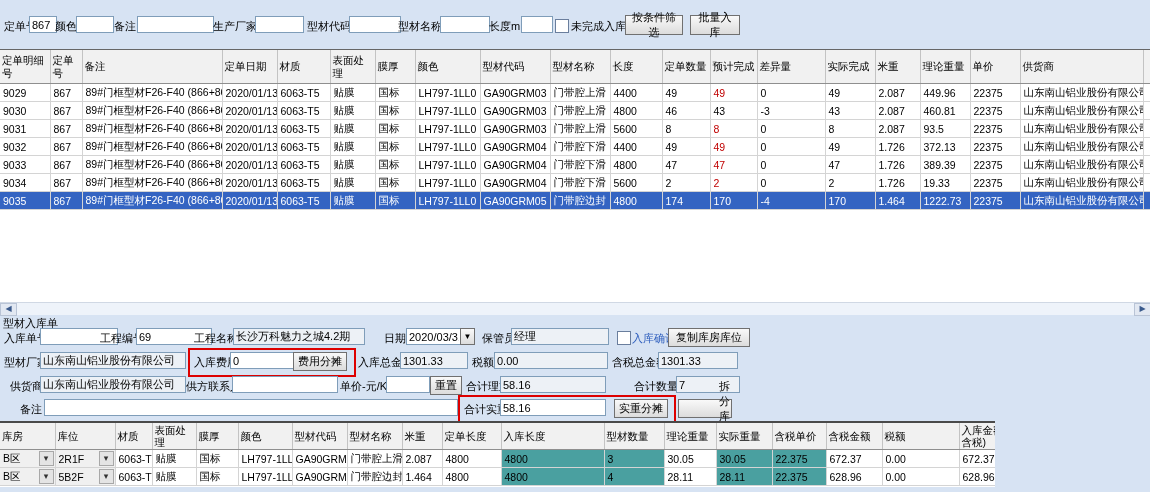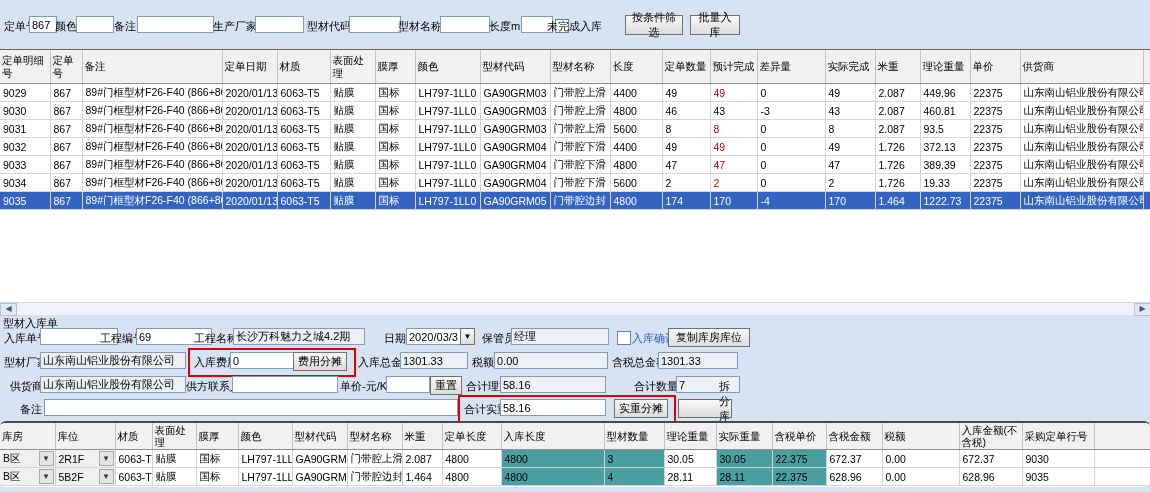--- a/index.html
+++ b/index.html
@@ -22,21 +22,21 @@
   tr.selected td{background:#3464c2;color:#fff;}
   td.red{color:#c00000;}
   td.teal{background:#4aa0a0;}
   td.combo-cell{background:#f0f0f0;padding-right:1px;}
   .combo{display:flex;justify-content:space-between;align-items:center;}
   .combo-arrow{font-size:9px;color:#333;background:#e4e4e4;border:1px solid #a8a8a8;width:13px;height:13px;line-height:12px;text-align:center;}
 
   .hscroll{position:absolute;left:0;top:302px;width:1150px;height:12px;background:#eef3fa;border-top:1px solid #d0d8e4;}
   .hs-btn{position:absolute;top:0;width:15px;height:11px;background:#e2e8f2;border:1px solid #b9c4d6;font-size:8px;line-height:10px;text-align:center;color:#3a5a8c;}
 
-  .stockwrap{position:absolute;left:0;top:421px;width:1150px;height:64px;border-top:2px solid #4a4a4a;overflow:hidden;background:#fff;border-radius:6px;}
+  .stockwrap{position:absolute;left:0;top:421px;width:995px;height:64px;border-top:2px solid #4a4a4a;overflow:hidden;background:#fff;}
 </style>
 </head>
 <body>
 
 <div class="stage">
 
 
   <div class="lbl" style="left:4px;top:20px;">定单号</div>
   <input class="tb" style="left: 29px; top: 16px; width: 22px;" value="867">
   <div class="lbl" style="left:55px;top:20px;">颜色</div>
@@ -45,21 +45,21 @@
   <input class="tb" style="left: 137px; top: 16px; width: 71px;" value="">
   <div class="lbl" style="left:213px;top:20px;">生产厂家</div>
   <input class="tb" style="left: 255px; top: 16px; width: 43px;" value="">
   <div class="lbl" style="left:307px;top:20px;">型材代码</div>
   <input class="tb" style="left: 349px; top: 16px; width: 46px;" value="">
   <div class="lbl" style="left:398px;top:20px;">型材名称</div>
   <input class="tb" style="left: 440px; top: 16px; width: 44px;" value="">
   <div class="lbl" style="left:489px;top:20px;">长度mm</div>
   <input class="tb" style="left: 521px; top: 16px; width: 26px;" value="">
   <span class="chk" style="left:555px;top:19px;"></span>
-  <div class="lbl" style="left:547px;top:20px;">未完成入库</div>
+  <div class="lbl" style="left:571px;top:20px;">未完成入库</div>
   <button class="btn" style="left:625px;top:15px;width:58px;">按条件筛选</button>
   <button class="btn" style="left:690px;top:15px;width:50px;">批量入库</button>
 
   <div class="gridwrap">
     <table class="grid" id="order-grid" style="width: 1150px;">
         <colgroup>
           <col style="width: 50px;">
           <col style="width: 32px;">
           <col style="width: 140px;">
           <col style="width: 55px;">

